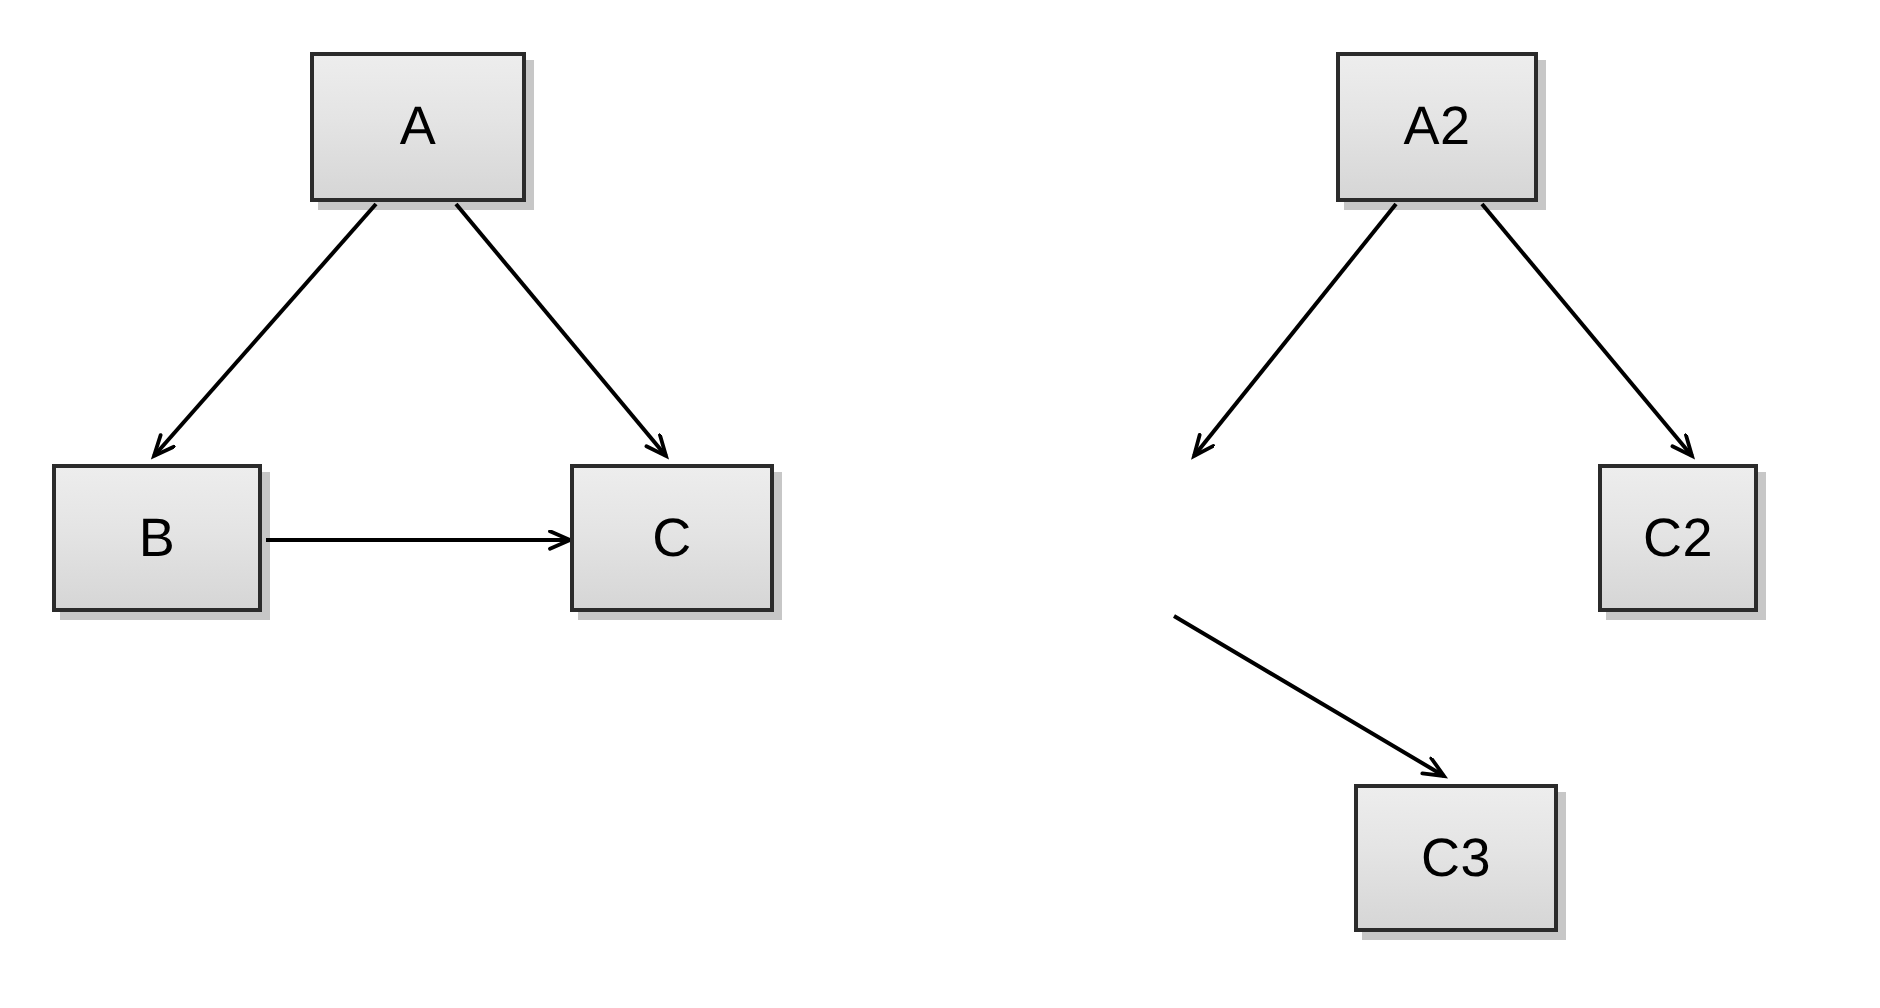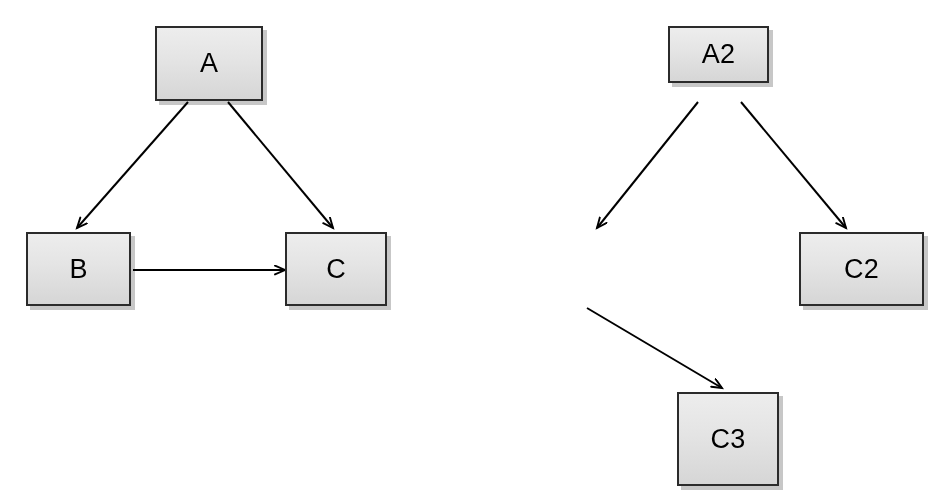--- a/index.html
+++ b/index.html
@@ -78,26 +78,26 @@
   </div>
 
   <div class="node" style="left:26px; top:232px; width:105px; height:74px;">
     <span class="node-label">B</span>
   </div>
 
   <div class="node" style="left:285px; top:232px; width:102px; height:74px;">
     <span class="node-label">C</span>
   </div>
 
-  <div class="node" style="left:668px; top:26px; width:101px; height:57px;">
+  <div class="node" style="left:668px; top:26px; width:101px; height:75px;">
     <span class="node-label">A2</span>
   </div>
 
 
-  <div class="node" style="left:799px; top:232px; width:125px; height:74px;">
+  <div class="node" style="left:799px; top:232px; width:80px; height:74px;">
     <span class="node-label">C2</span>
   </div>
 
-  <div class="node" style="left:677px; top:392px; width:102px; height:94px;">
+  <div class="node" style="left:677px; top:392px; width:102px; height:74px;">
     <span class="node-label">C3</span>
   </div>
 
 </div>
 
 </body></html>

